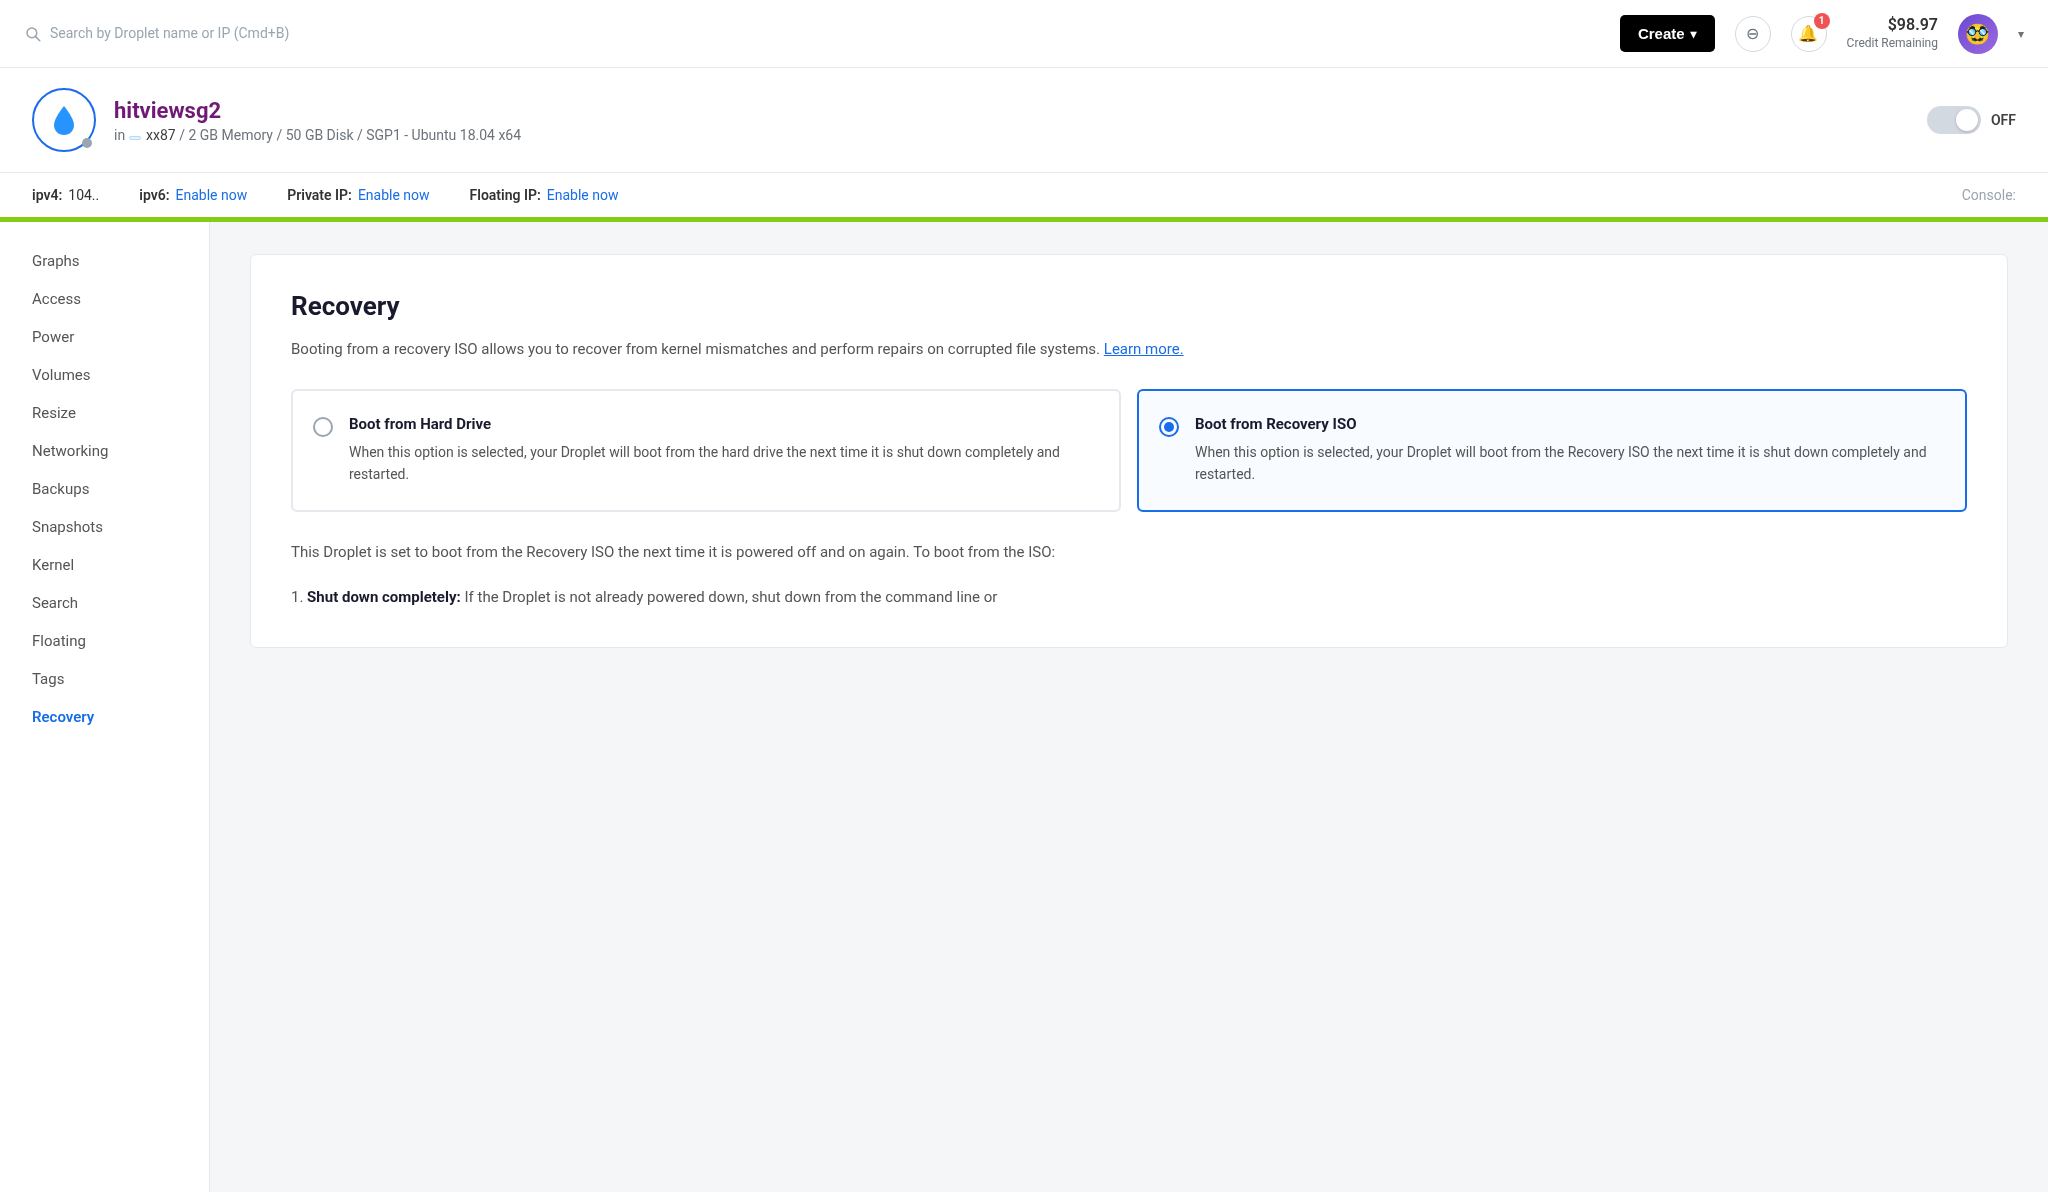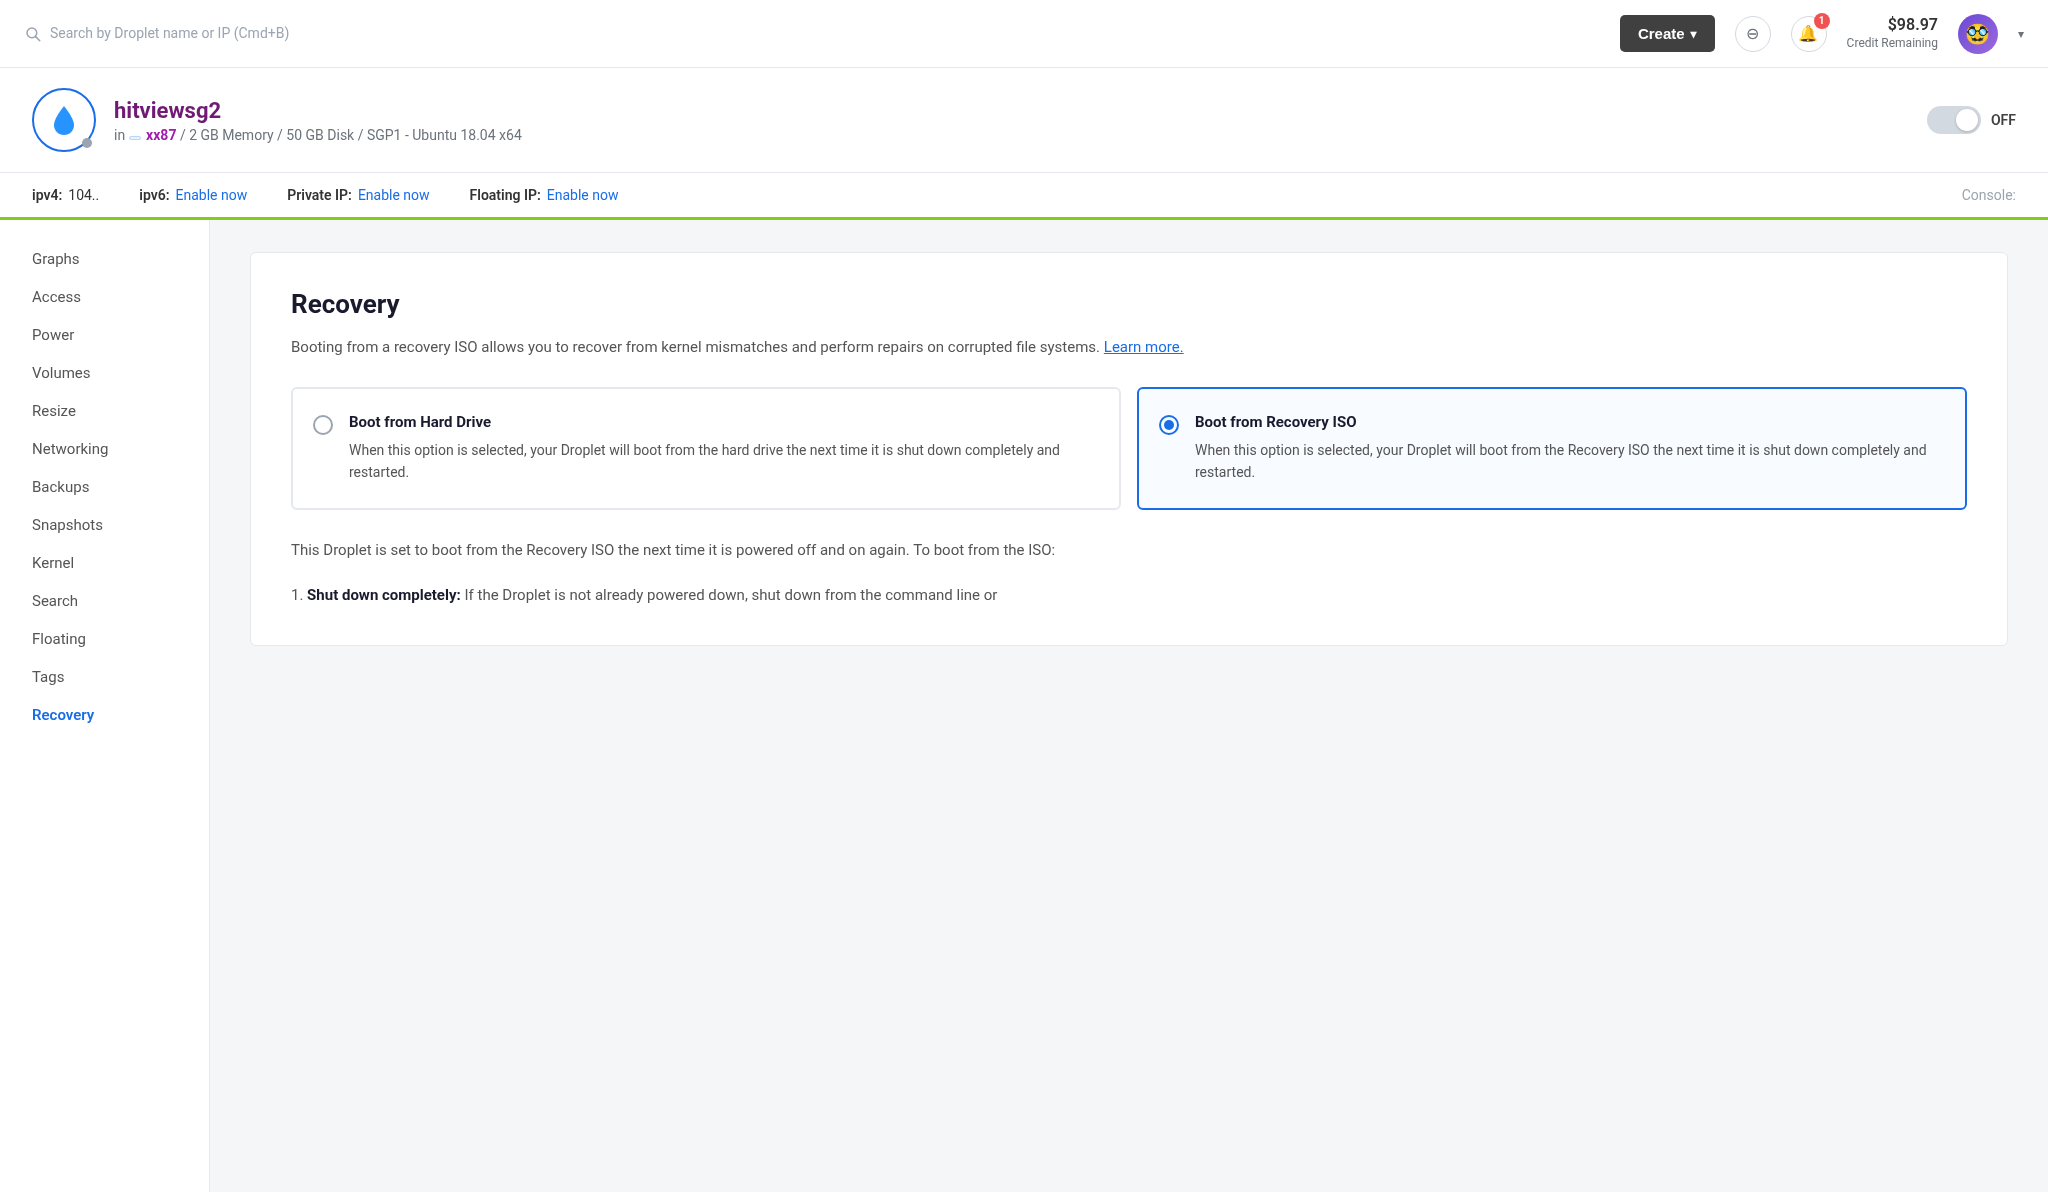--- a/index.html
+++ b/index.html
@@ -23,21 +23,21 @@
       color: #9aa5b1;
       font-size: 14px;
     }
     .search-icon-svg { width: 18px; height: 18px; fill: #9aa5b1; }
     .nav-right {
       display: flex;
       align-items: center;
       gap: 20px;
     }
     .create-btn {
-      background: #404040;
+      background: #000000;
       color: #fff;
       border: none;
       border-radius: 5px;
       padding: 10px 18px;
       font-size: 15px;
       font-weight: 600;
       cursor: pointer;
       display: flex;
       align-items: center;
       gap: 6px;
@@ -97,21 +97,21 @@
     .droplet-icon svg { width: 36px; height: 36px; }
     .status-dot {
       width: 10px; height: 10px;
       border-radius: 50%;
       background: #9aa5b1;
       position: absolute;
       bottom: 2px; right: 2px;
     }
     .droplet-name { font-size: 22px; font-weight: 700; color: #701a75; }
     .droplet-meta { font-size: 14px; color: #6c737a; margin-top: 4px; }
-    .droplet-meta a { color: #a21caf; text-decoration: none; font-weight: bold; }
+    .droplet-meta a { color: #404040; text-decoration: none; }
     .region-badge {
       display: inline-block;
       background: #e8f4fd;
       color: #1a6de8;
       border: 1px solid #b8d9f5;
       border-radius: 3px;
       padding: 1px 5px;
       font-size: 12px;
       font-weight: 600;
       margin-right: 2px;
@@ -130,21 +130,21 @@
       border-radius: 50%;
       position: absolute;
       top: 3px; right: 3px;
       box-shadow: 0 1px 3px rgba(0,0,0,0.2);
     }
     .toggle-label { font-size: 14px; color: #404040; font-weight: 600; }
 
     
     .ip-bar {
       background: #fff;
-      border-bottom: 3px solid #84cc16;
+      border-bottom: 5px solid #84cc16;
       padding: 14px 32px;
       display: flex;
       align-items: center;
       gap: 40px;
       font-size: 14px;
     }
     .ip-item { display: flex; align-items: center; gap: 6px; }
     .ip-label { font-weight: 600; color: #333; }
     .ip-value { color: #333; }
     .ip-link { color: #1a6de8; text-decoration: none; cursor: pointer; }

